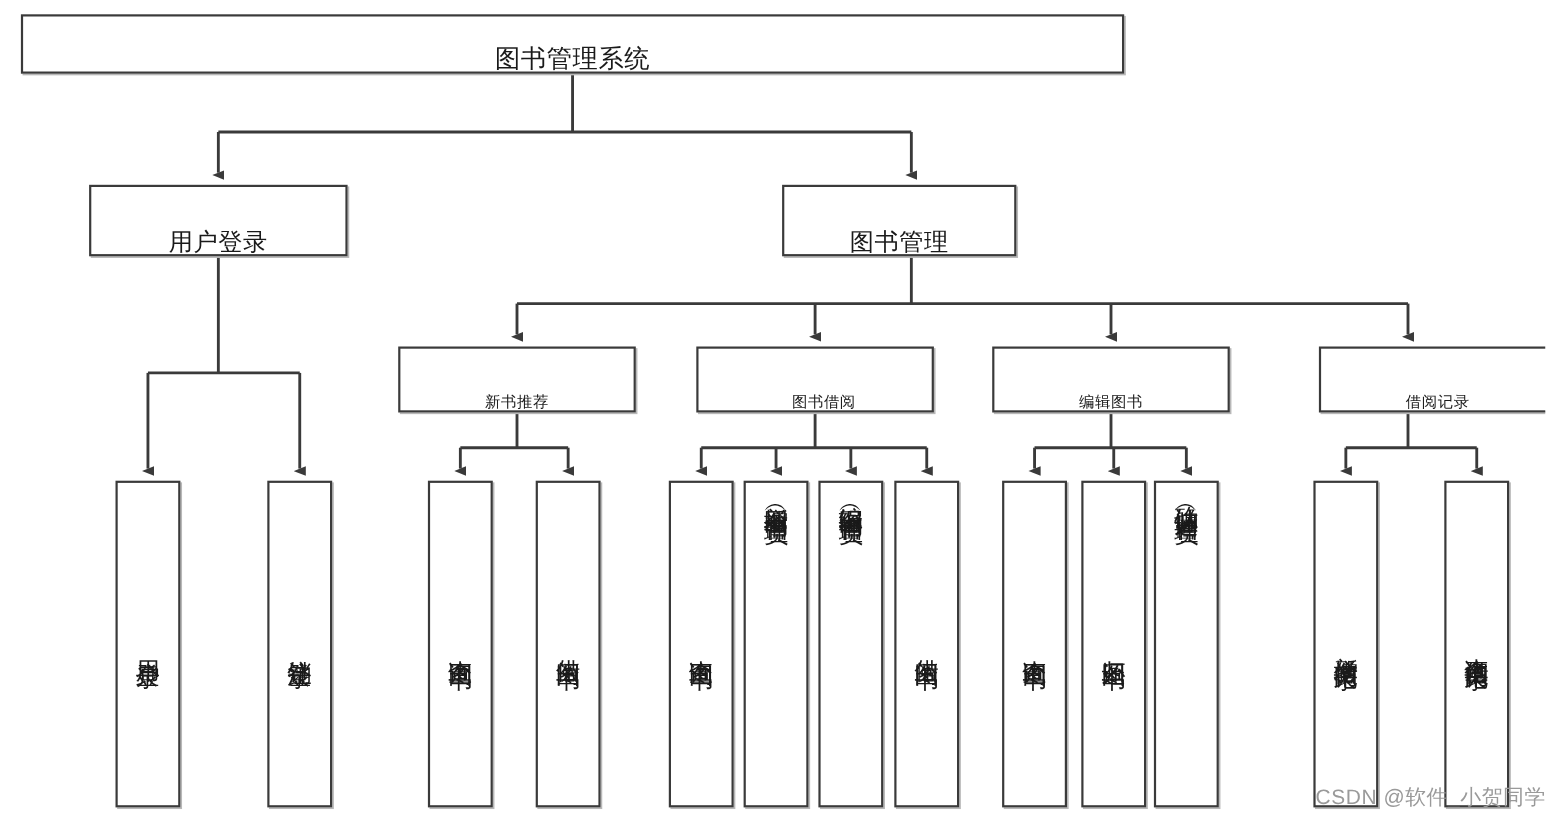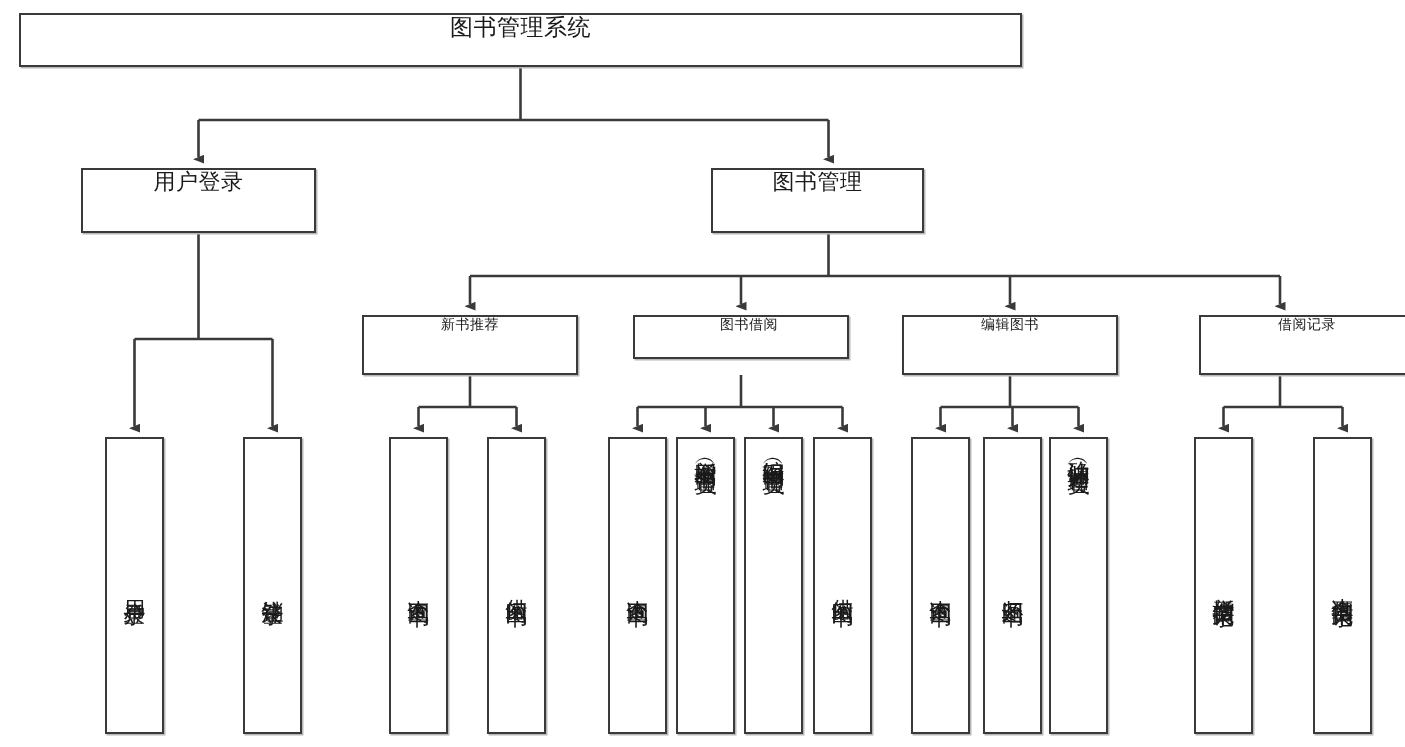--- a/index.html
+++ b/index.html
@@ -25,21 +25,21 @@
     height: 747px;
     pointer-events: none;
   }
   .node {
     position: absolute;
     box-sizing: border-box;
     background: #ffffff;
     border: 2px solid #3a3a3a;
     box-shadow: 1.5px 1.5px 0 0 #b8b8b8;
     display: flex;
-    align-items: flex-start;
+    align-items: flex-end;
     justify-content: center;
     color: #1a1a1a;
     z-index: 2;
   }
   .node .node-label {
     display: block;
     text-align: center;
     line-height: 1.05;
     letter-spacing: 0.5px;
   }
@@ -131,21 +131,21 @@
       </div>
       <div class="node node-level2" style="left: 81px; top: 168px; width: 235px; height: 65px;">
         <span class="node-label">用户登录</span>
       </div>
       <div class="node node-level2" style="left: 711px; top: 168px; width: 213px; height: 65px;">
         <span class="node-label">图书管理</span>
       </div>
       <div class="node node-level3" style="left: 362px; top: 315px; width: 216px; height: 60px;">
         <span class="node-label">新书推荐</span>
       </div>
-      <div class="node node-level3" style="left: 633px; top: 315px; width: 216px; height: 44px; padding-left: 16px;">
+      <div class="node node-level3" style="left: 633px; top: 315px; width: 216px; height: 60px; padding-left: 16px;">
         <span class="node-label">图书借阅</span>
       </div>
       <div class="node node-level3" style="left: 902px; top: 315px; width: 216px; height: 60px;">
         <span class="node-label">编辑图书</span>
       </div>
       <div class="node node-level3" style="left: 1172px; top: 315px; width: 216px; height: 60px; margin-left: 27px;">
         <span class="node-label">借阅记录</span>
       </div>
       <div class="node node-leaf" style="left: 105px; top: 437px; width: 59px; height: 297px;">
         <span class="node-label">用户登录</span>
@@ -181,14 +181,15 @@
         <span class="node-label">确认归还（管理员）</span>
       </div>
       <div class="node node-leaf" style="left: 1194px; top: 437px; width: 59px; height: 297px;">
         <span class="node-label">新增借阅记录</span>
       </div>
       <div class="node node-leaf" style="left: 1313px; top: 437px; width: 59px; height: 297px;">
         <span class="node-label">查询借阅记录</span>
       </div>
     </div>
 
+  <div class="watermark" style="left: 1196px; top: 712px;">CSDN @软件_小贺同学</div>
 
 </div>
 
 </body></html>

